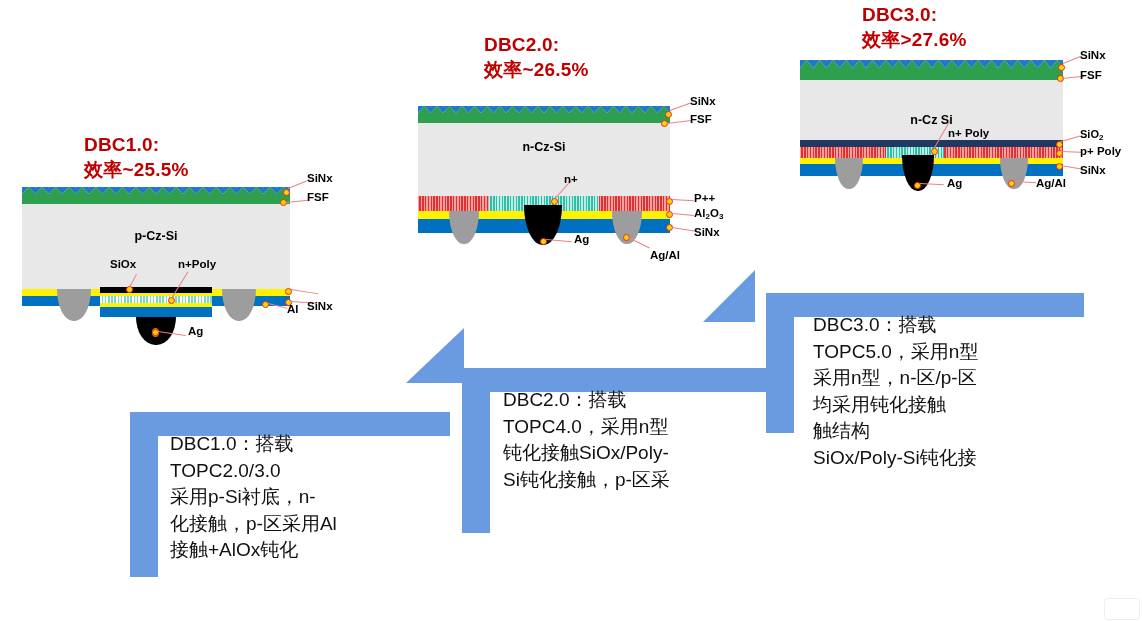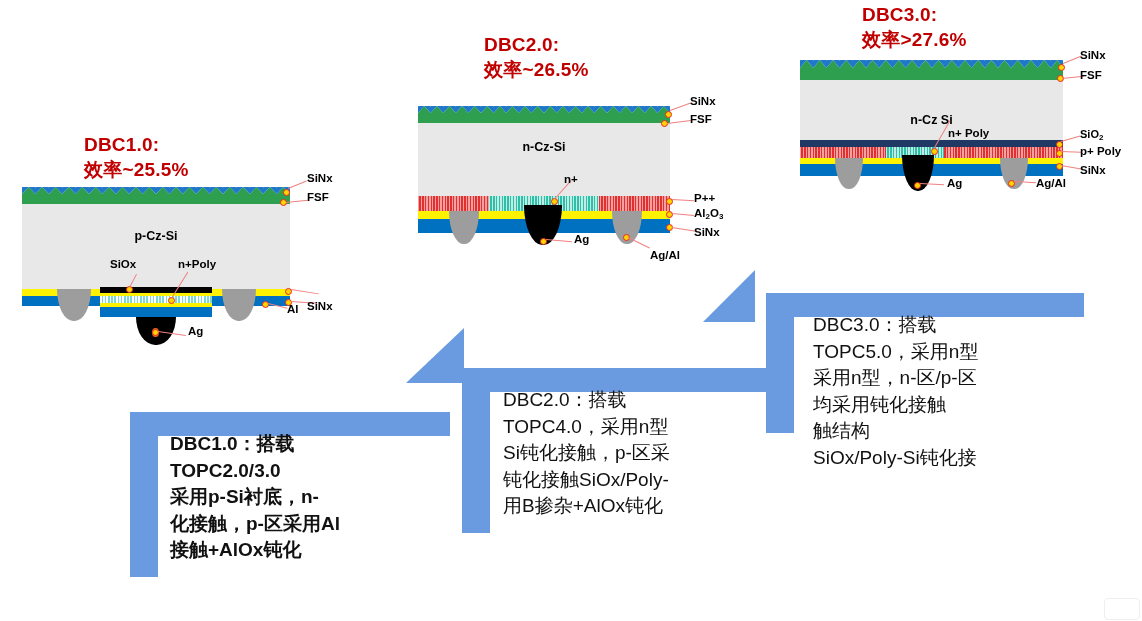--- a/index.html
+++ b/index.html
@@ -274,38 +274,37 @@
 <div class="arrow tri" style="left:406px;top:328px;width:58px;height:55px;">
     <i></i>
   </div>
 <div class="arrow tri" style="left:703px;top:270px;width:52px;height:52px;">
     <i></i>
   </div>
 
 <div class="callout">
   <div class="band" style="left:130px;top:412px;width:320px;height:24px;"></div>
   <div class="band" style="left:130px;top:412px;width:28px;height:165px;"></div>
-  <div class="txt" style="left:170px;top:431px;width:300px;font-weight:bold;">
+  <div class="txt" style="left:170px;top:431px;width:300px;">
     <div>DBC1.0：搭载</div>
     <div>TOPC2.0/3.0</div>
     <div> 采用p-Si衬底，n-</div>
     <div>化接触，p-区采用Al</div>
     <div>接触+AlOx钝化</div>
   </div>
 </div>
 
 <div class="callout">
   <div class="band" style="left:462px;top:368px;width:318px;height:24px;"></div>
   <div class="band" style="left:462px;top:368px;width:28px;height:165px;"></div>
   <div class="txt" style="left:503px;top:387px;width:300px;">
     <div>DBC2.0：搭载</div>
     <div>TOPC4.0，采用n型</div>
+    <div>钝化接触SiOx/Poly-</div>
     <div>Si钝化接触，p-区采</div>
-    <div>钝化接触SiOx/Poly-</div>
-    <div>用B掺杂+AlOx钝化</div>
   </div>
 </div>
 
 <div class="callout">
   <div class="band" style="left:766px;top:293px;width:318px;height:24px;"></div>
   <div class="band" style="left:766px;top:293px;width:28px;height:140px;"></div>
   <div class="txt" style="left:806px;top:312px;width:300px;margin-left:7px;">
     <div>DBC3.0：搭载</div>
     <div>TOPC5.0，采用n型</div>
     <div>采用n型，n-区/p-区</div>

